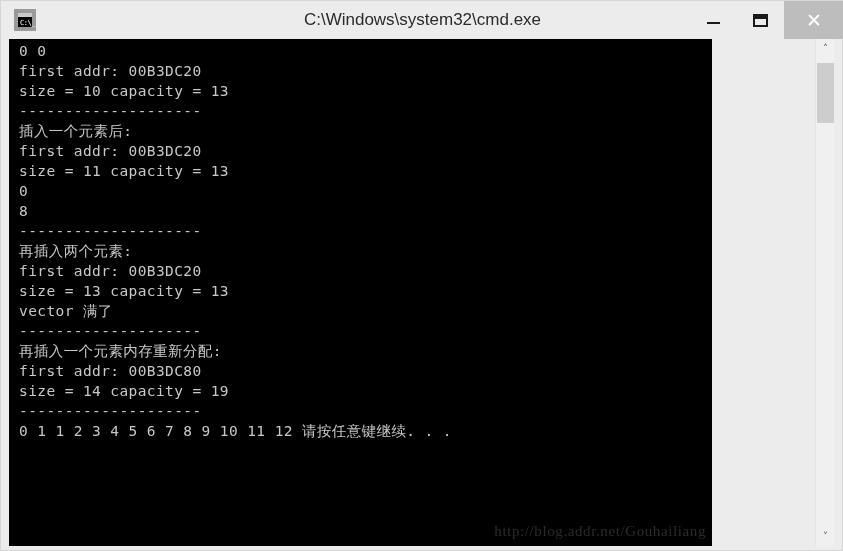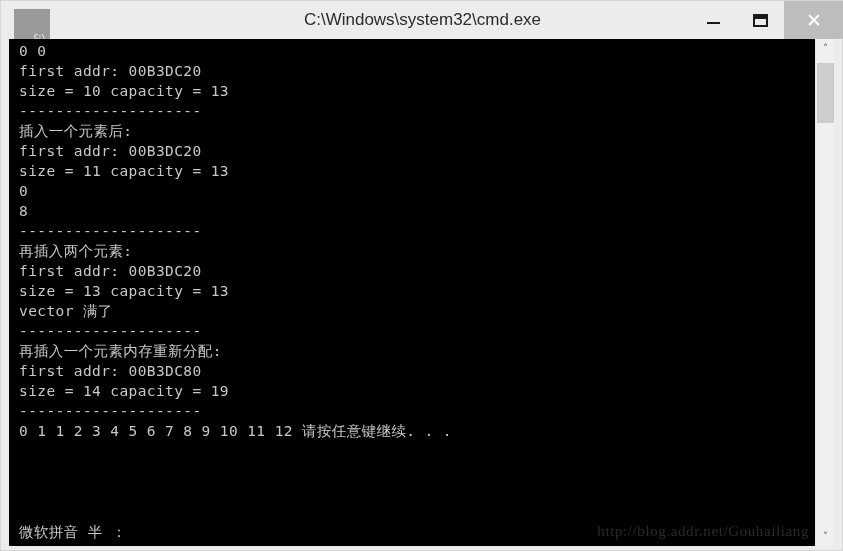--- a/index.html
+++ b/index.html
@@ -38,21 +38,21 @@
   }
 
   .app-icon {
     position: absolute;
     left: 13px;
     top: 8px;
     width: 22px;
     height: 22px;
     background: #9a9a9a;
     box-sizing: border-box;
-    padding: 18px;
+    padding: 4px;
   }
   .app-icon .screen {
     width: 100%;
     height: 100%;
     background: #000;
     position: relative;
   }
   .app-icon .screen .bar {
     position: absolute;
     left: 0; top: 0; right: 0;
@@ -143,21 +143,21 @@
     width: 833px;
     height: 508px;
     background: #ececec;
     box-sizing: border-box;
   }
 
   .console {
     position: absolute;
     left: 3px;
     top: 0px;
-    width: 806px;
+    width: 703px;
     height: 507px;
     background: #000000;
     overflow: hidden;
   }
 
   .console-text {
     position: absolute;
     left: 10px;
     top: 2px;
     color: #c8c8c8;
@@ -271,21 +271,20 @@
 再插入两个元素:
 first addr: 00B3DC20
 size = 13 capacity = 13
 vector 满了
 --------------------
 再插入一个元素内存重新分配:
 first addr: 00B3DC80
 size = 14 capacity = 19
 --------------------
 0 1 1 2 3 4 5 6 7 8 9 10 11 12 请按任意键继续. . .</div>
-      <div class="ime-status">微软拼音 半 ：</div>
       <div class="watermark">http://blog.addr.net/Gouhailiang</div>
     </div>
 
     <div class="scrollbar">
       <div class="sb-arrow up">˄</div>
       <div class="sb-thumb"></div>
       <div class="sb-arrow down">˅</div>
     </div>
 
   </div>

